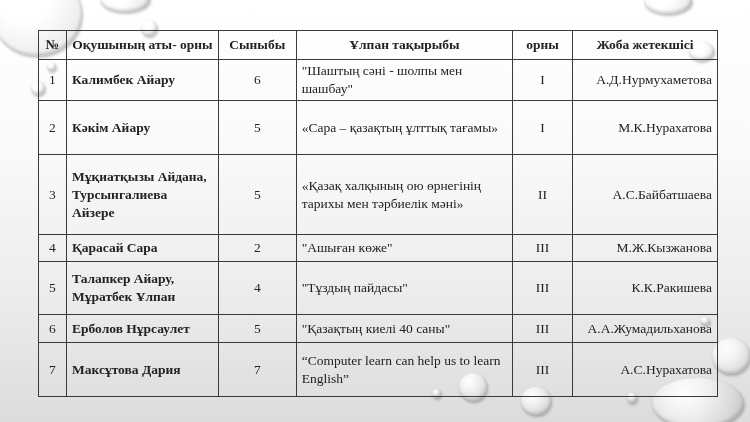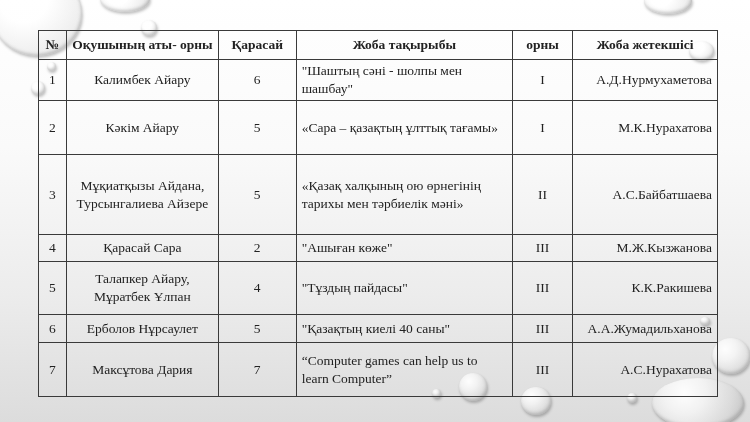--- a/index.html
+++ b/index.html
@@ -41,21 +41,21 @@
       padding: 2px 5px;
       vertical-align: middle;
       line-height: 1.35;
     }
     table.projects th {
       font-weight: bold;
       text-align: center;
       height: 24px;
     }
     td.c-num { width: 17px; text-align: center; padding: 2px 3px; }
-    td.c-name { width: 141px; text-align: center; }
+    td.c-name { width: 141px; text-align: left; font-weight: bold; }
     td.c-grade { width: 67px; text-align: center; }
     td.c-topic { width: 206px; text-align: left; }
     td.c-place { width: 49px; text-align: center; }
     td.c-sup { width: 134px; text-align: right; }
     tr.r1 td { height: 34px; }
     tr.r2 td { height: 49px; }
     tr.r3 td { height: 75px; }
     tr.r4 td { height: 22px; }
     tr.r5 td { height: 48px; }
     tr.r6 td { height: 23px; }
@@ -79,22 +79,22 @@
   <div class="drop" style="left:459px; top:373px; width:28px; height:28px;"></div>
   <div class="drop" style="left:432px; top:389px; width:9px; height:9px;"></div>
   <div class="drop" style="left:521px; top:387px; width:30px; height:28px;"></div>
   <div class="drop" style="left:627px; top:393px; width:10px; height:10px;"></div>
 
   <table class="projects">
     <thead>
       <tr>
         <th>№</th>
         <th>Оқушының аты- орны</th>
-        <th>Қарасай</th>
-        <th>Жоба тақырыбы</th>
+        <th>Сыныбы</th>
+        <th>Ұлпан тақырыбы</th>
         <th>орны</th>
         <th>Жоба жетекшісі</th>
       </tr>
     </thead>
     <tbody>
       <tr class="r1">
         <td class="c-num">1</td>
         <td class="c-name">Калимбек Айару</td>
         <td class="c-grade">6</td>
         <td class="c-topic">"Шаштың сәні - шолпы мен шашбау"</td>
@@ -138,19 +138,19 @@
         <td class="c-name">Ерболов Нұрсаулет</td>
         <td class="c-grade">5</td>
         <td class="c-topic">"Қазақтың киелі 40 саны"</td>
         <td class="c-place">III</td>
         <td class="c-sup">А.А.Жумадильханова</td>
       </tr>
       <tr class="r7">
         <td class="c-num">7</td>
         <td class="c-name">Максұтова Дария</td>
         <td class="c-grade">7</td>
-        <td class="c-topic">“Computer games can help us to learn Computer”</td>
+        <td class="c-topic">“Computer learn can help us to learn English”</td>
         <td class="c-place">III</td>
         <td class="c-sup">А.С.Нурахатова</td>
       </tr>
     </tbody>
   </table>
 </div>
 
 </body></html>

